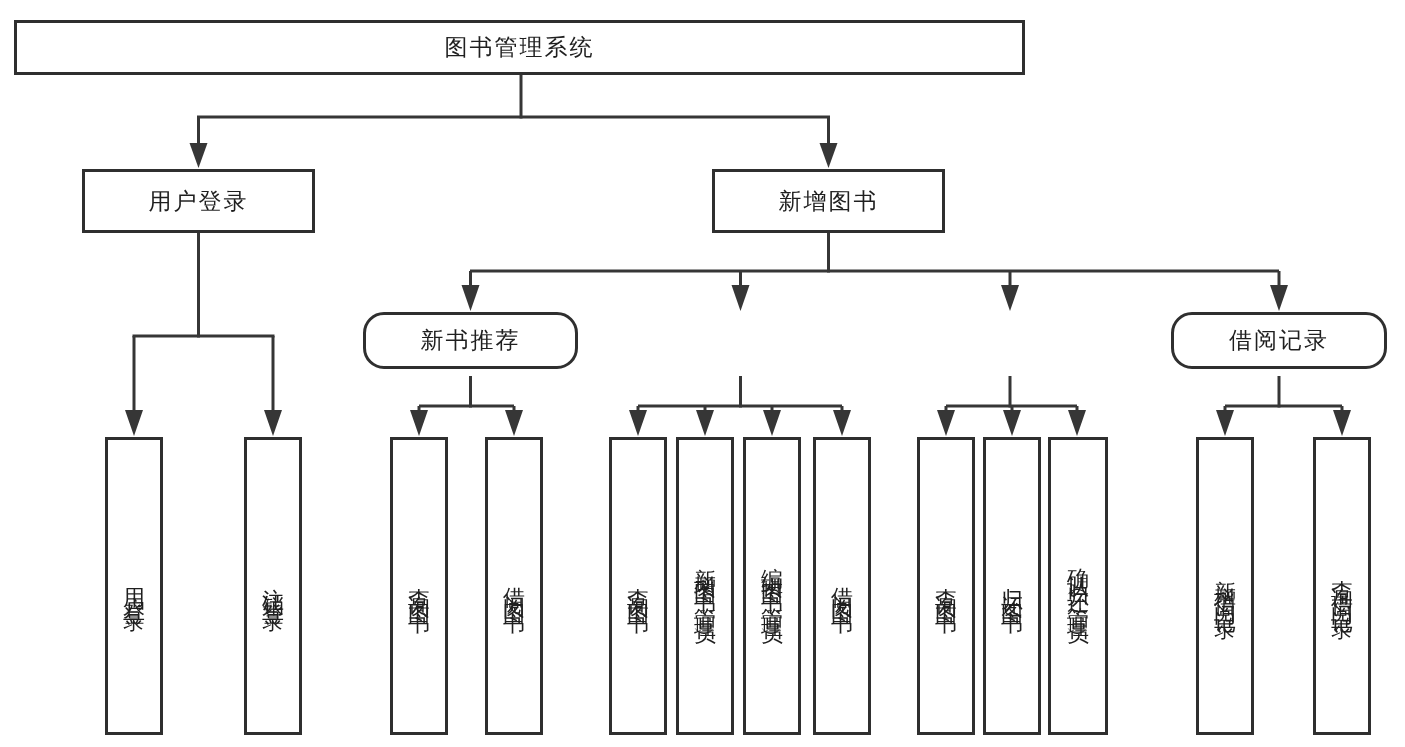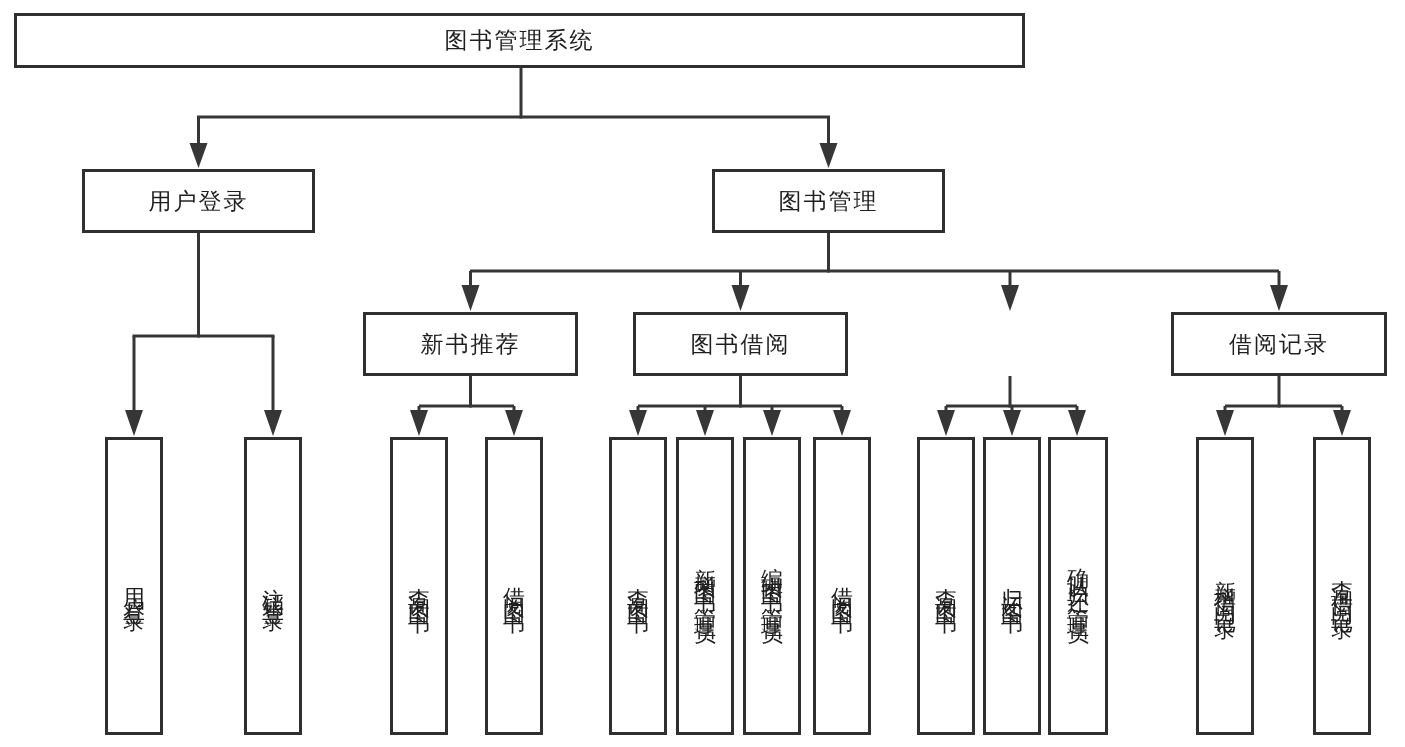--- a/index.html
+++ b/index.html
@@ -32,21 +32,21 @@
   .vlabel{
     writing-mode:vertical-rl;
     text-orientation:mixed;
     font-size:22px;
     letter-spacing:8px;
     line-height:1;
     color:var(--text);
     white-space:nowrap;
   }
   .lvl2{top:169px;height:64px;width:233px;}
-  .lvl3{top:312px;height:64px;width:215px;}
+  .lvl3{top:312px;height:57px;width:215px;border-radius:21px;}
   .leaf{top:437px;height:298px;width:58px;}
   .watermark{
     position:absolute;
     right:12px;bottom:6px;
     font-size:20px;
     letter-spacing:1px;
     color:var(--watermark);
     text-shadow:0 0 2px #fff;
     white-space:nowrap;
   }
@@ -118,36 +118,33 @@
     <g>
       <path d="M1279 376 V407.5"></path>
       <path d="M1225 406 H1342"></path>
       <path d="M1225 406 V414"></path>
         <polygon points="1216,410 1234,410 1225,436"></polygon>
       <path d="M1342 406 V414"></path>
         <polygon points="1333,410 1351,410 1342,436"></polygon>
     </g>
   </svg>
 
-  <div class="node" style="left:14px;top:13px;width:1011px;height:55px">
+  <div class="node" style="left:14px;top:20px;width:1011px;height:55px">
     <span class="hlabel">图书管理系统</span>
   </div>
 
   <div class="node lvl2" style="left:82px">
     <span class="hlabel">用户登录</span>
   </div>
   <div class="node lvl2" style="left:712px">
-    <span class="hlabel">图书管理</span>
+    <span class="hlabel">新增图书</span>
   </div>
 
   <div class="node lvl3" style="left:363px">
     <span class="hlabel">新书推荐</span>
-  </div>
-  <div class="node lvl3" style="left:633px">
-    <span class="hlabel">图书借阅</span>
   </div>
   <div class="node lvl3" style="left:1171px;width:216px">
     <span class="hlabel">借阅记录</span>
   </div>
 
   <div class="node leaf" style="left:105px">
     <span class="vlabel">用户登录</span>
   </div>
   <div class="node leaf" style="left:244px">
     <span class="vlabel">注销登录</span>

